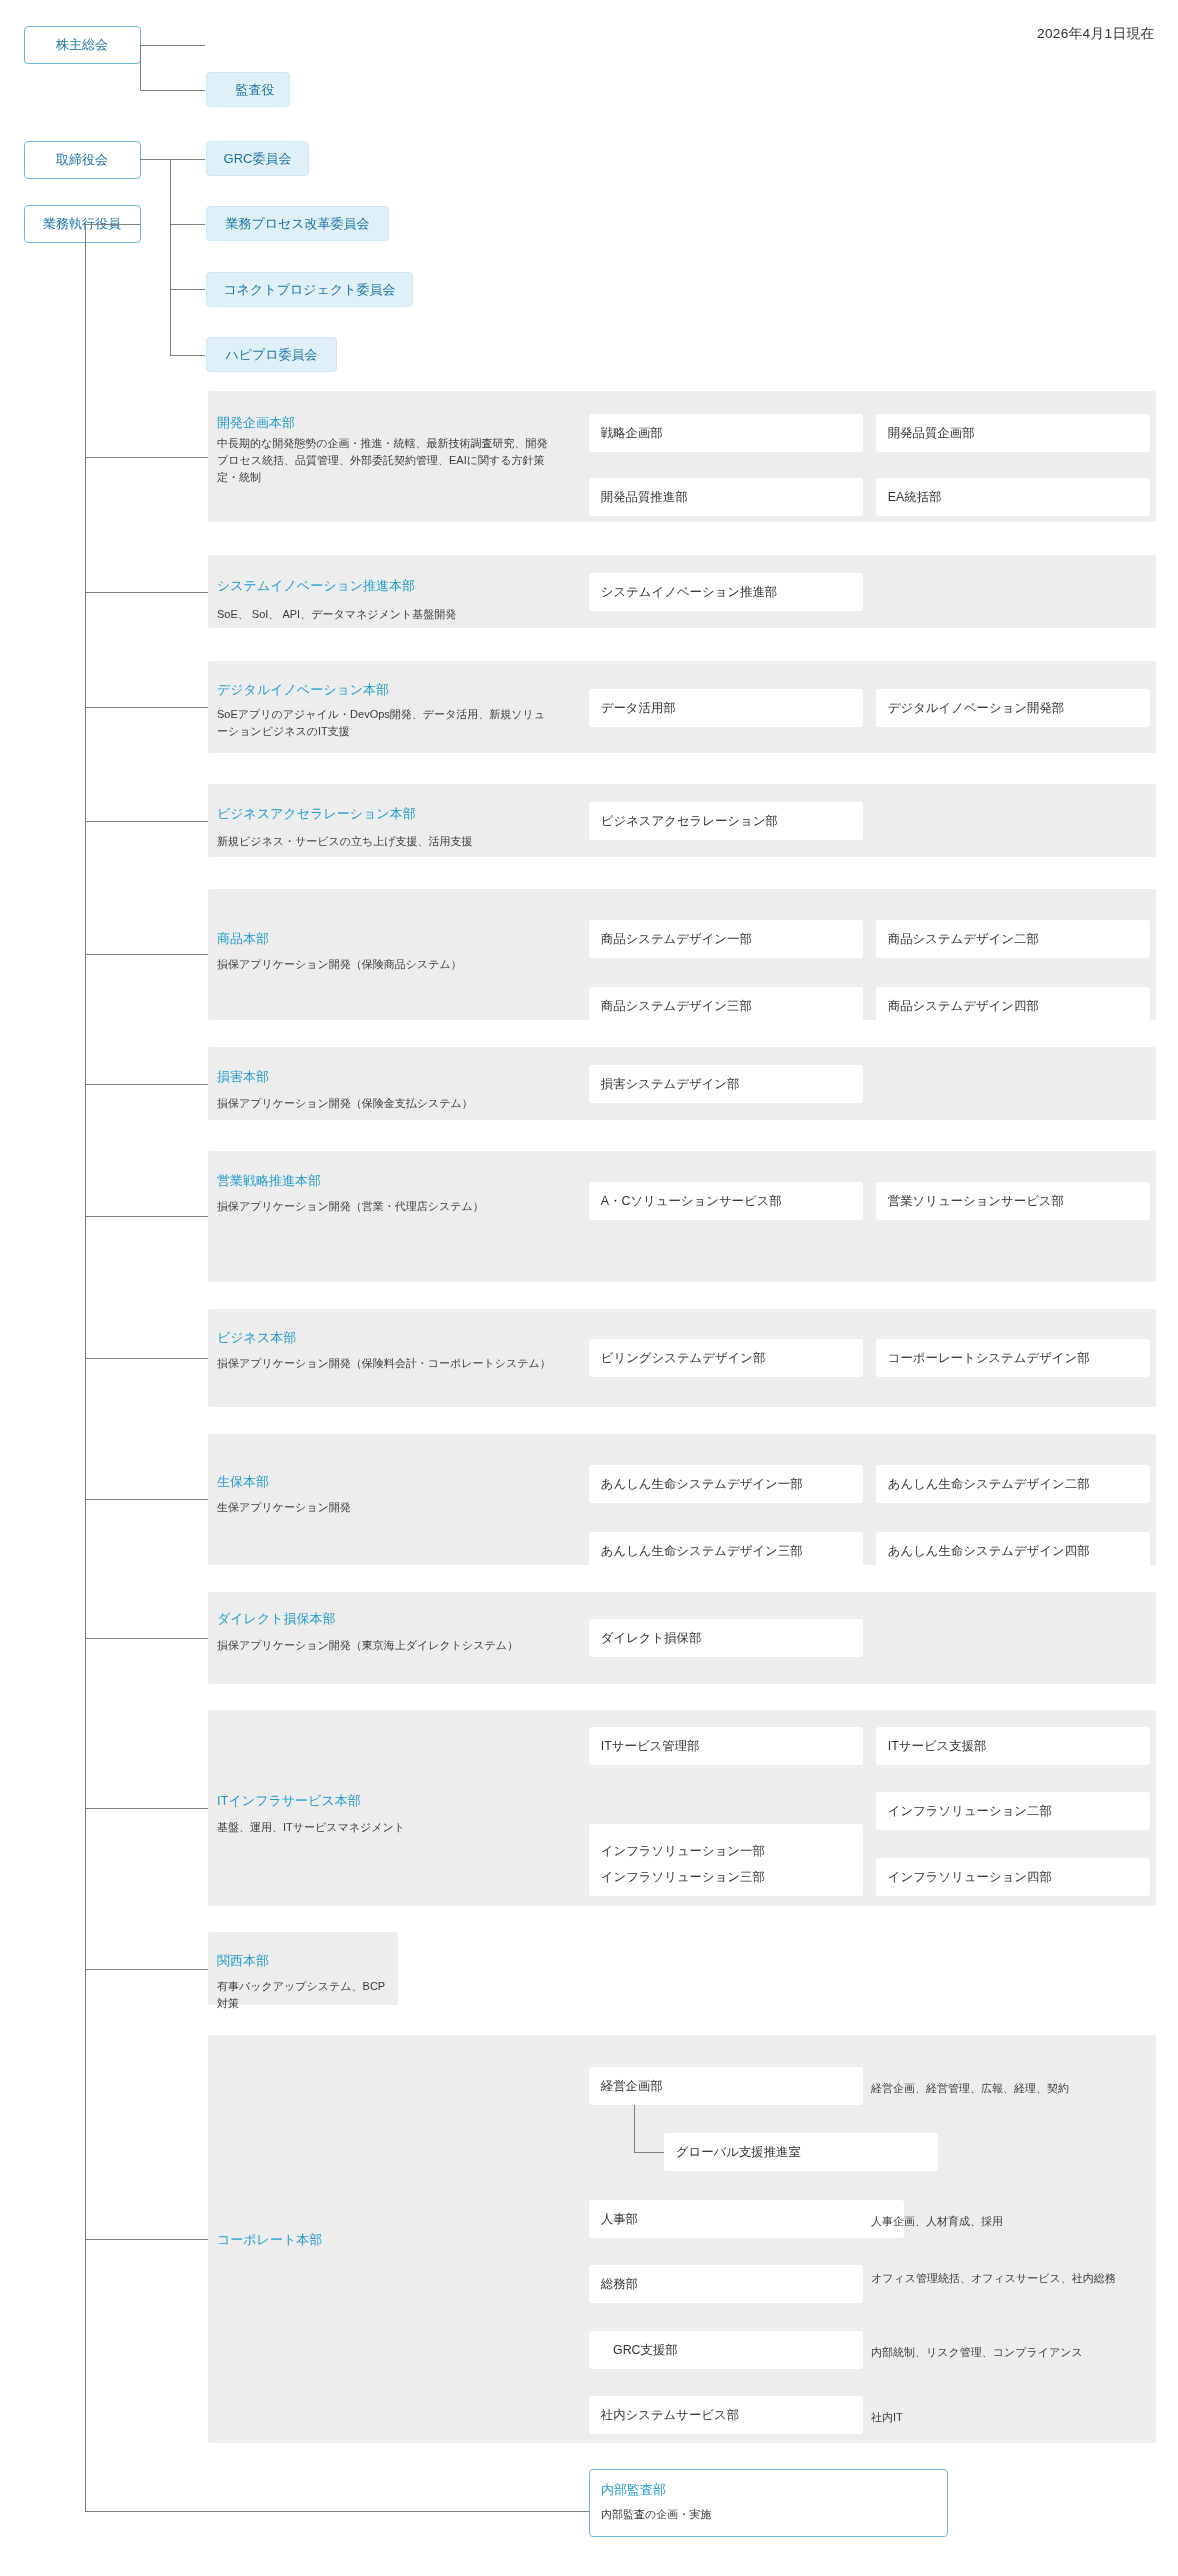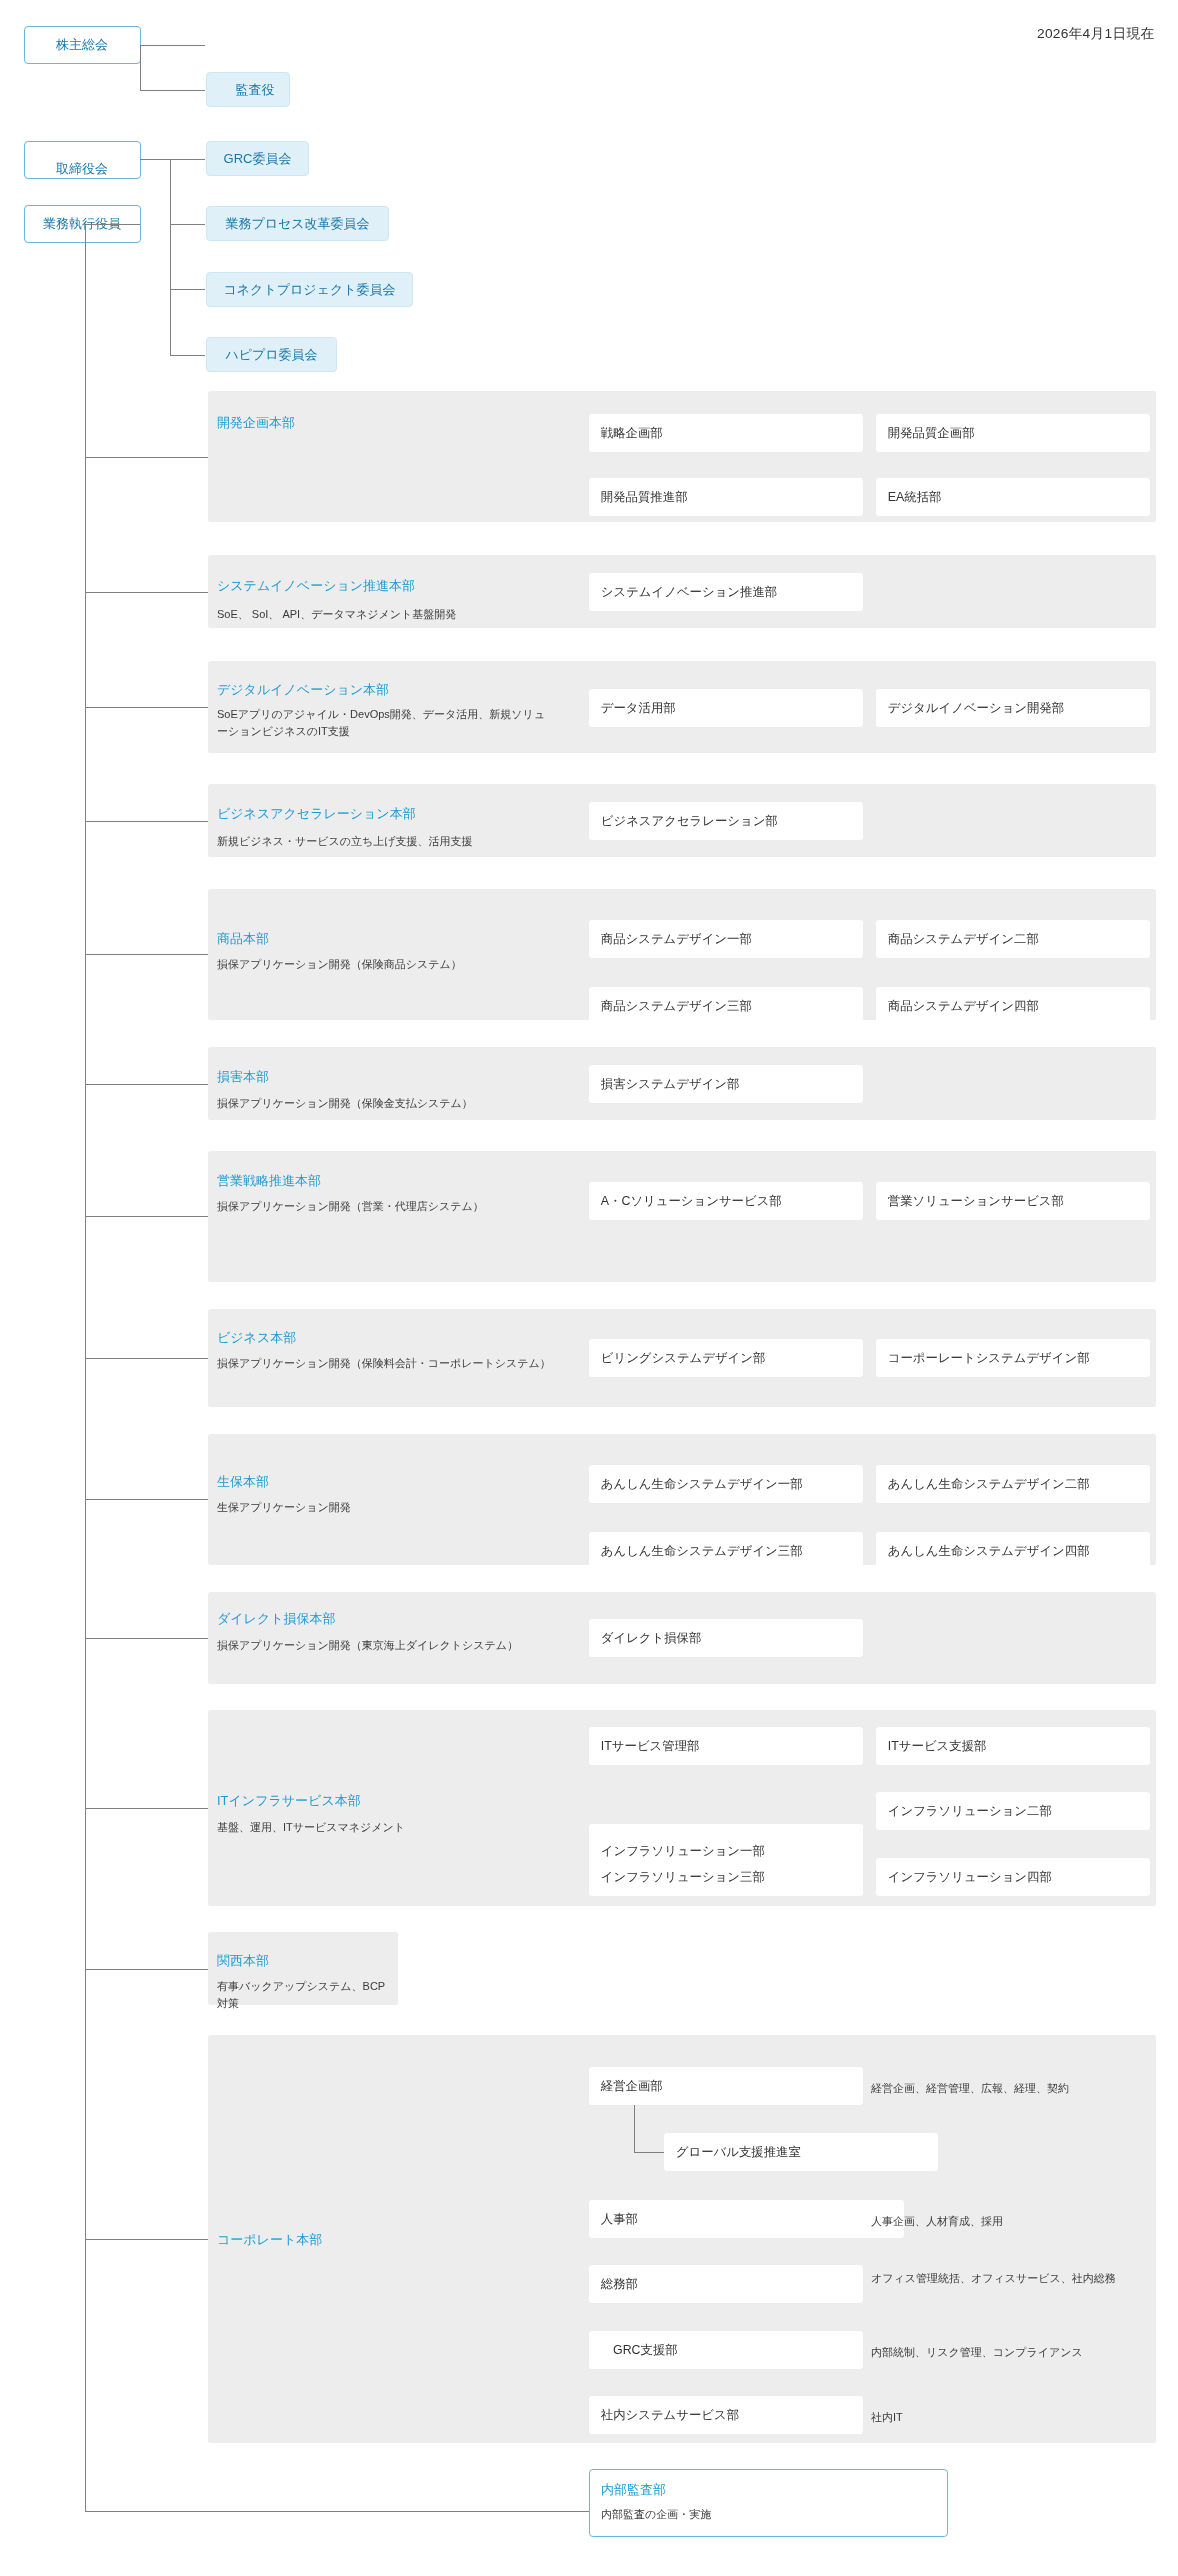--- a/index.html
+++ b/index.html
@@ -115,21 +115,21 @@
   <div class="date-label">2026年4月1日現在</div>
 
   <div class="gov-box" style="left:23.6px; top:26px; width:117px; height:38px;">
     <span>株主総会</span>
   </div>
 
   <div class="gov-box filled" style="left:206px; top:72px; width:84px; height:35px;padding-left:14px;">
     <span>監査役</span>
   </div>
 
-  <div class="gov-box" style="left:23.6px; top:141px; width:117px; height:38px;align-items:flex-end;">
+  <div class="gov-box" style="left:23.6px; top:141px; width:117px; height:38px;">
     <span>取締役会</span>
   </div>
 
   <div class="gov-box filled" style="left:206px; top:141px; width:103px; height:35px;">
     <span>GRC委員会</span>
   </div>
 
   <div class="gov-box" style="left:23.6px; top:205px; width:117px; height:38px;">
     <span>業務執行役員</span>
   </div>
@@ -155,20 +155,21 @@
   <div class="ln h" style="left:170px; top:224px; width:35px;"></div>
   <div class="ln h" style="left:170px; top:289px; width:35px;"></div>
   <div class="ln h" style="left:170px; top:355px; width:35px;"></div>
 
   <div class="ln v" style="left:85px; top:224px; height:2288px;"></div>
   <div class="ln h" style="left:85px; top:224px; width:55px;"></div>
 
   <div class="band" style="left:208px; top:391px; width:948px; height:131px;"></div>
   <div class="ln h" style="left:85px; top:457px; width:123px;"></div>
   <div class="band-title" style="left:217px; top:414px;">開発企画本部</div>
+  <div class="band-desc" style="left:217px; top:435px; width:339px;">中長期的な開発態勢の企画・推進・統轄、最新技術調査研究、開発プロセス統括、品質管理、外部委託契約管理、EAIに関する方針策定・統制</div>
   <div class="dept-box" style="left:589px; top:414px; width:274px; height:38px;">戦略企画部</div>
   <div class="dept-box" style="left:876px; top:414px; width:274px; height:38px;">開発品質企画部</div>
   <div class="dept-box" style="left:589px; top:478px; width:274px; height:38px;">開発品質推進部</div>
   <div class="dept-box" style="left:876px; top:478px; width:274px; height:38px;">EA統括部</div>
 
   <div class="band" style="left:208px; top:555px; width:948px; height:73px;"></div>
   <div class="ln h" style="left:85px; top:592px; width:123px;"></div>
   <div class="band-title" style="left:217px; top:577px;">システムイノベーション推進本部</div>
   <div class="band-desc" style="left:217px; top:606px; width:339px;">SoE、 SoI、 API、データマネジメント基盤開発</div>
   <div class="dept-box" style="left:589px; top:573px; width:274px; height:38px;">システムイノベーション推進部</div>

